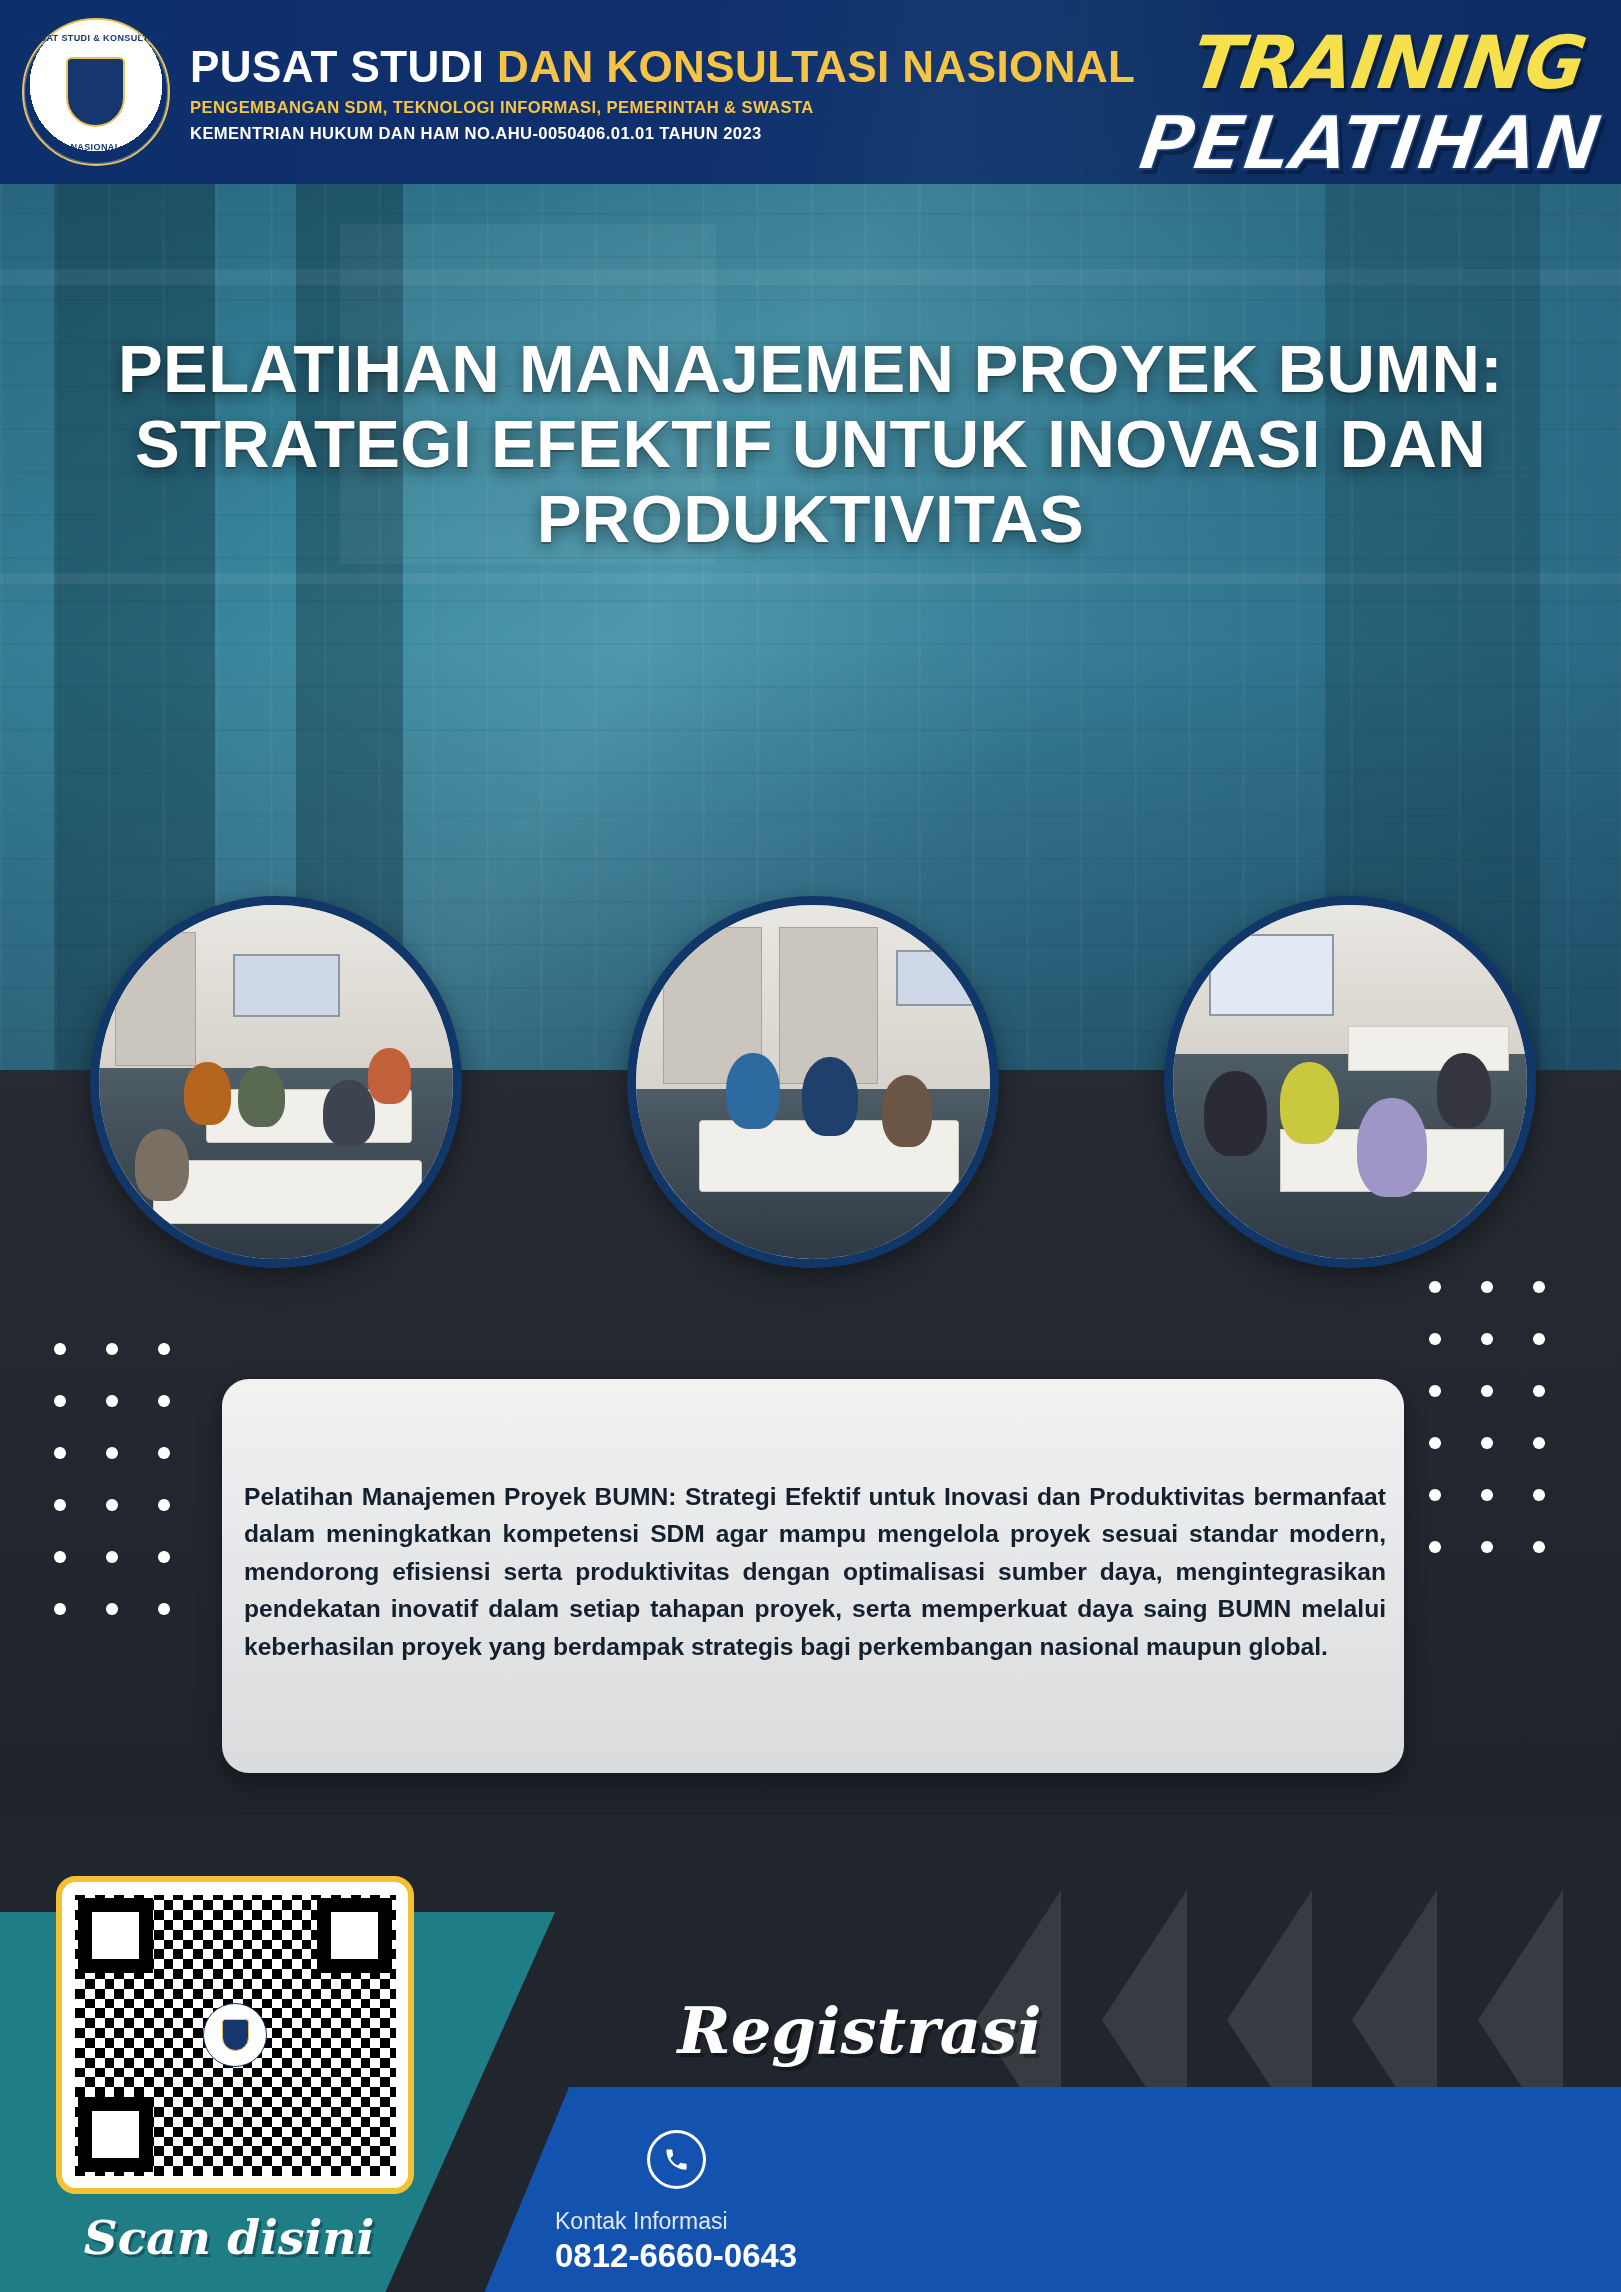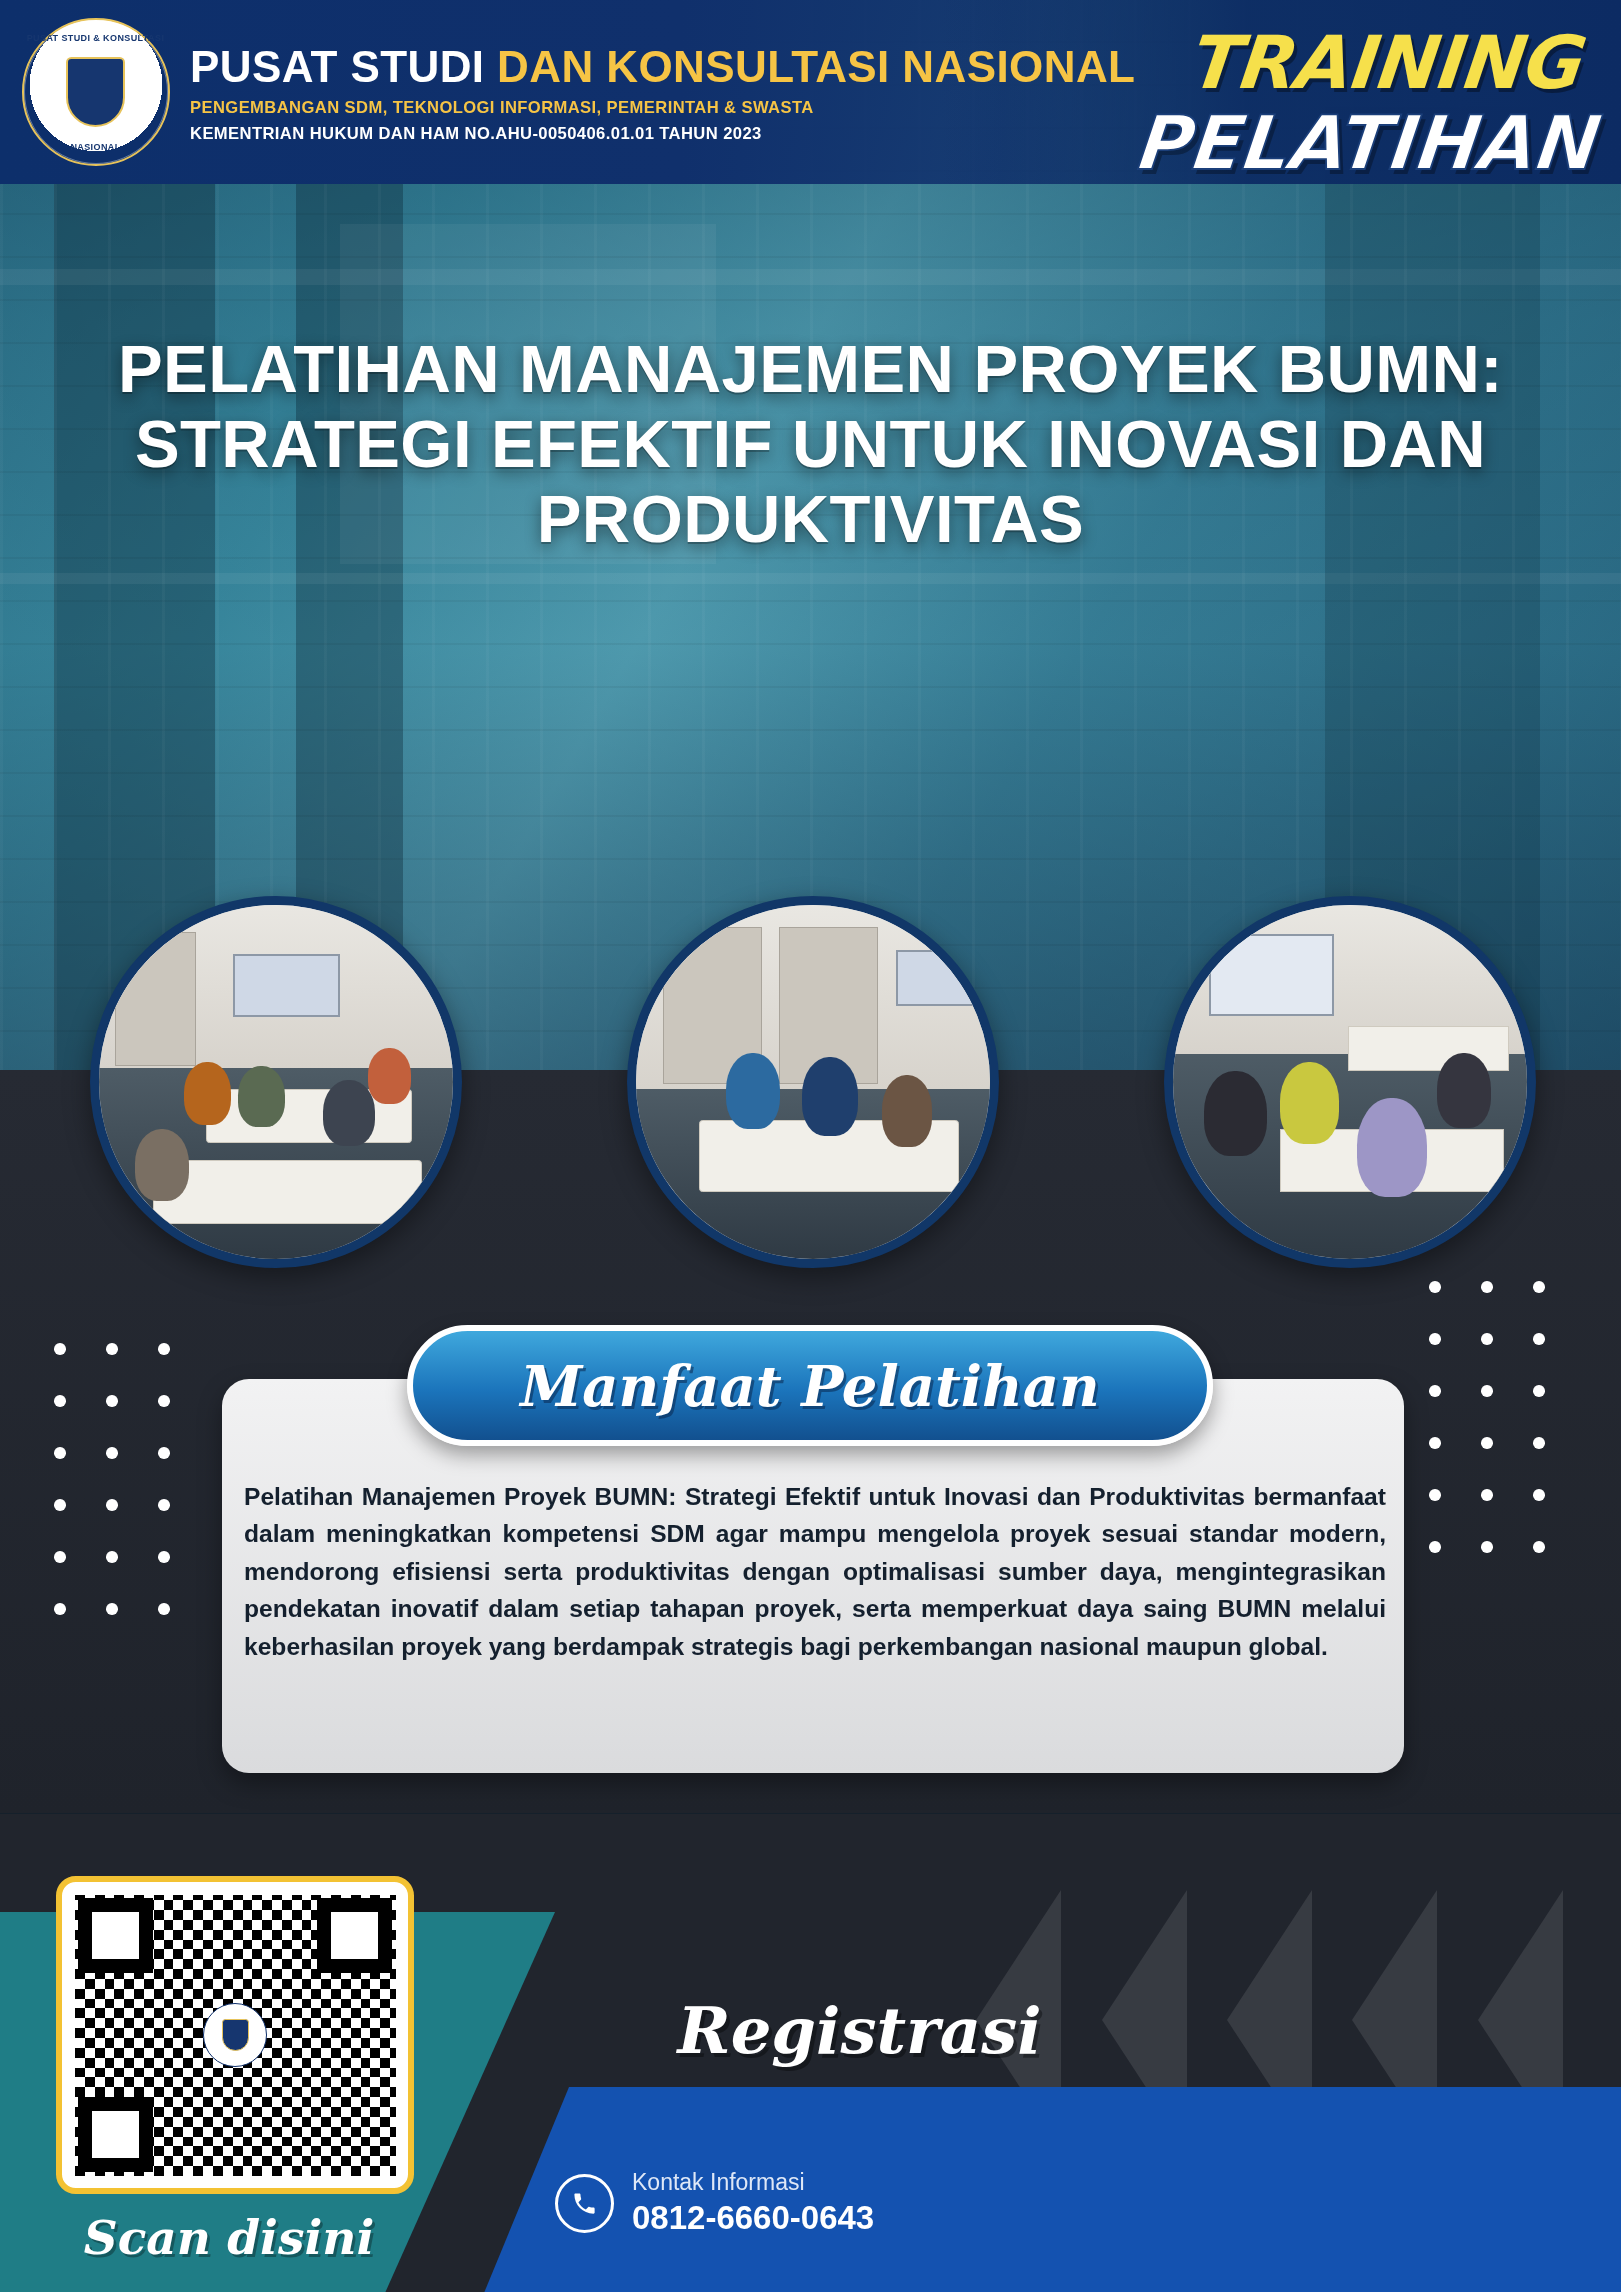--- a/index.html
+++ b/index.html
@@ -243,21 +243,21 @@
     text-align:center;
     font-family:"DejaVu Serif", serif;
     font-size:64px; font-style:italic; font-weight:bold; color:#ffffff;
     text-shadow:3.6px 3.6px 0 rgba(0,0,0,0.35);
   }
 
   .contact-row {
     position:absolute; left:555px; top:2145px; width:1030px; height:116px; z-index:10;
     display:flex; align-items:center; gap:49px;
   }
-  .contact-item { display:flex; align-items:center; gap:18px; }
+  .contact-item { display:flex; align-items:center; gap:18px;flex-direction:column; }
   .circ-icon {
     width:59px; height:59px; border-radius:50%; border:3.6px solid #ffffff;
     display:flex; align-items:center; justify-content:center;
     color:#fff; font-size:27px; flex:none;
   }
   .contact-item .txt .lbl { color:#dfe8f7; font-size:23px; line-height:1.25; }
   .contact-item .txt .val { color:#ffffff; font-size:33px; font-weight:bold; line-height:1.25; }
 
 </style>
 </head>
@@ -384,23 +384,20 @@
       <div class="d" style="left: 104px; top: 156px;"></div>
       <div class="d" style="left: 0px; top: 208px;"></div>
       <div class="d" style="left: 52px; top: 208px;"></div>
       <div class="d" style="left: 104px; top: 208px;"></div>
       <div class="d" style="left: 0px; top: 260px;"></div>
       <div class="d" style="left: 52px; top: 260px;"></div>
       <div class="d" style="left: 104px; top: 260px;"></div>
     </div>
 
   <div class="manfaat-card"></div>
-  <div class="manfaat-ribbon">
-    <span>Manfaat Pelatihan</span>
-  </div>
   <div class="manfaat-text">Pelatihan Manajemen Proyek BUMN: Strategi Efektif untuk Inovasi dan Produktivitas bermanfaat dalam meningkatkan kompetensi SDM agar mampu mengelola proyek sesuai standar modern, mendorong efisiensi serta produktivitas dengan optimalisasi sumber daya, mengintegrasikan pendekatan inovatif dalam setiap tahapan proyek, serta memperkuat daya saing BUMN melalui keberhasilan proyek yang berdampak strategis bagi perkembangan nasional maupun global.</div>
 
   <div class="bottom">
     <div class="chev" style="left:976px; top:76px;"></div>
     <div class="chev" style="left:1102px; top:76px;"></div>
     <div class="chev" style="left:1227px; top:76px;"></div>
     <div class="chev" style="left:1352px; top:76px;"></div>
     <div class="chev" style="left:1478px; top:76px;"></div>
   </div>
 

